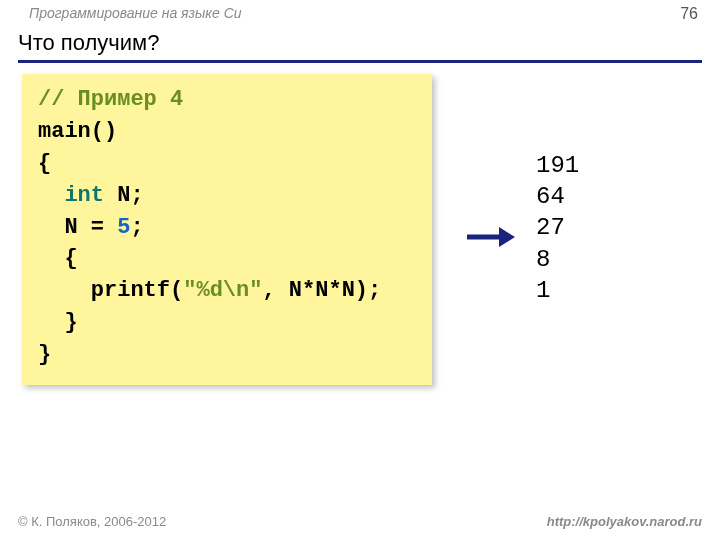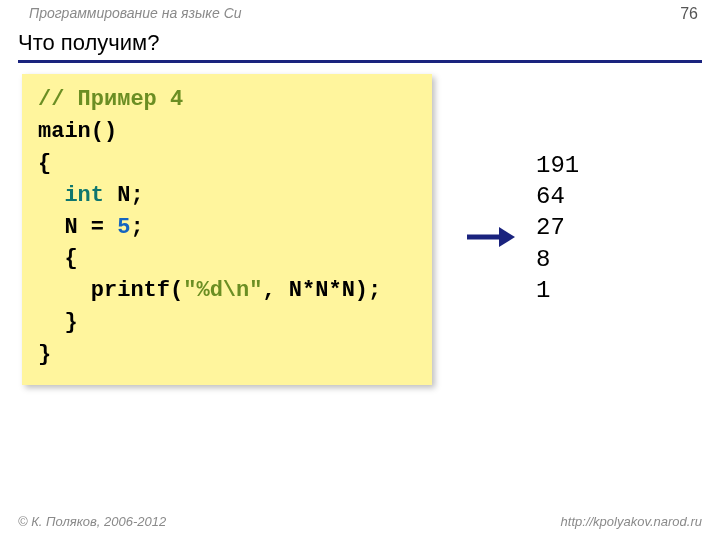--- a/index.html
+++ b/index.html
@@ -87,29 +87,29 @@
     position: absolute;
     bottom: 6px;
     left: 0;
     right: 0;
     height: 20px;
   }
   .footer-left {
     position: absolute;
     left: 18px;
     font-size: 13px;
-    font-style: italic;
     color: #8a8a8a;
   }
   .footer-right {
     position: absolute;
     right: 18px;
     font-size: 13px;
     font-style: italic;
     color: #8a8a8a;
+    font-weight: bold;
   }
 </style>
 </head>
 <body>
 
 <div class="header-course">Программирование на языке Си</div>
 <div class="page-num">76</div>
 <div class="title">Что получим?</div>
 <div class="title-rule"></div>
 

